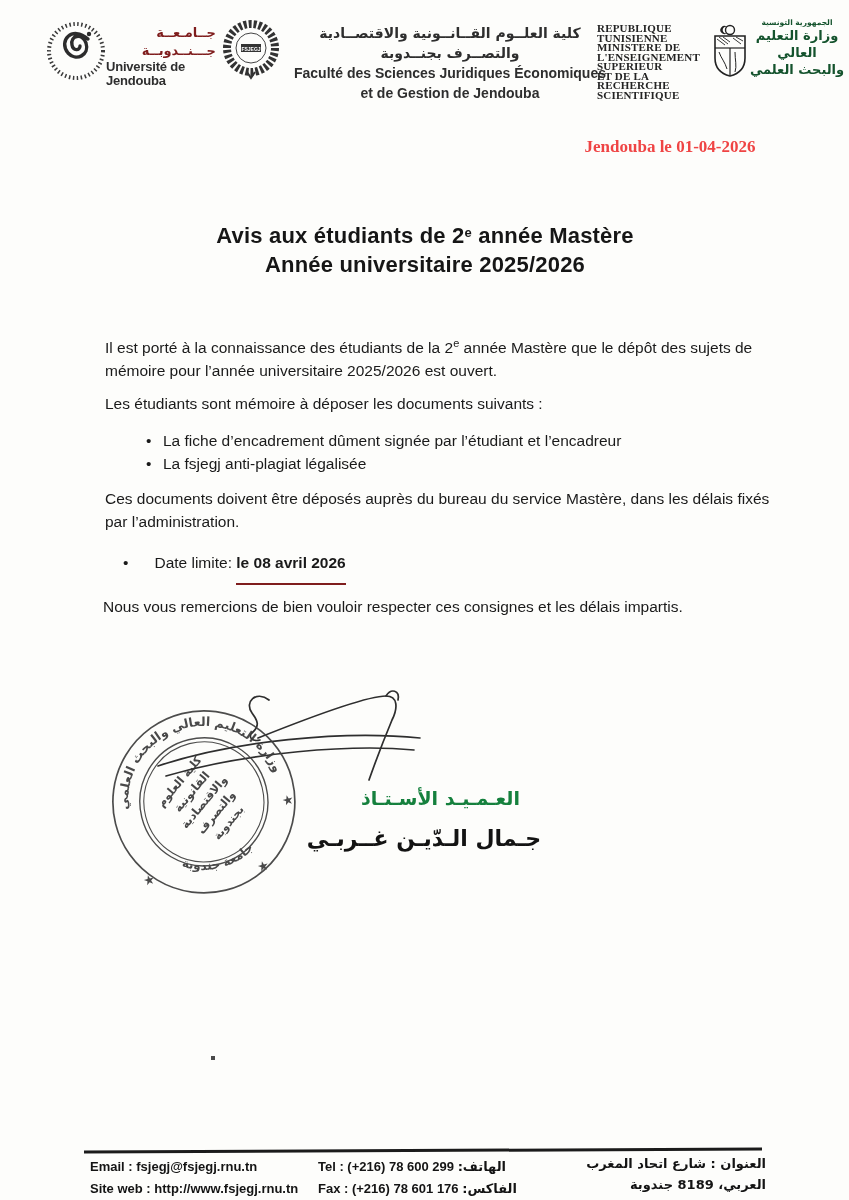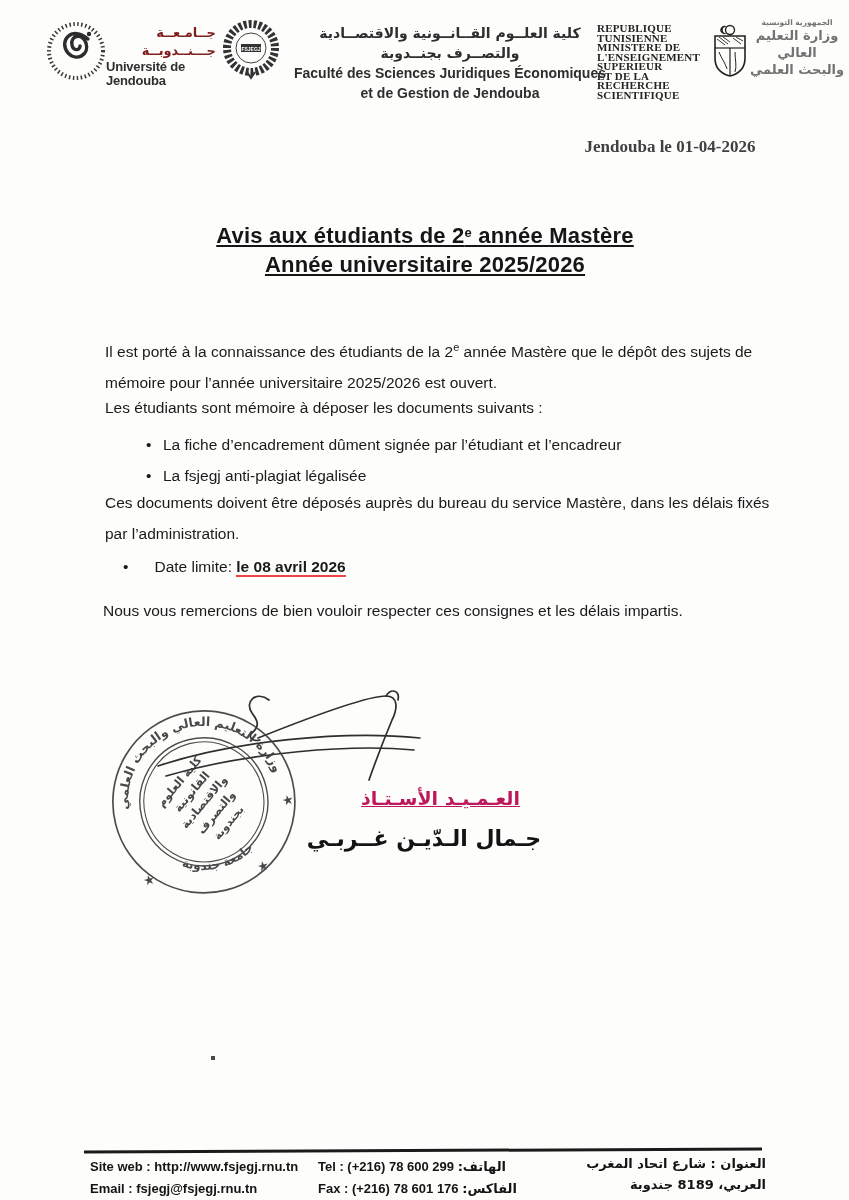--- a/index.html
+++ b/index.html
@@ -17,47 +17,47 @@
   .uni-ar{font-size:13px;font-weight:bold;color:#7f1d1d;line-height:18px;}
   .uni-fr{font-size:13px;font-weight:bold;color:#2e2e2e;line-height:14px;letter-spacing:-0.2px;}
   .fac-text{left:287px;top:23px;width:326px;text-align:center;}
   .fac-ar{font-size:14px;font-weight:bold;color:#2e2e2e;line-height:20px;}
   .fac-fr{font-size:14px;font-weight:bold;color:#2e2e2e;line-height:20px;}
   .min-fr{
     left:597px;top:24px;width:116px;
     font-family:"Liberation Serif",serif;font-weight:bold;
     font-size:11px;line-height:9.5px;color:#232323;letter-spacing:.2px;
   }
-  .min-ar{left:748px;top:18px;width:98px;text-align:center;color:#737373;}
+  .min-ar{left:748px;top:18px;width:98px;text-align:center;color:#14532d;}
   .min-ar-rep{font-size:7.5px;font-weight:bold;line-height:9px;}
   .min-ar-big{font-size:13px;font-weight:bold;line-height:17px;}
 
   
   .date-line{
     left:560px;top:137px;width:220px;text-align:center;
-    font-family:"Liberation Serif",serif;font-weight:bold;font-size:17px;color:#404040;
+    font-family:"Liberation Serif",serif;font-weight:bold;font-size:17px;color:#ef4444;
   }
   .title{
     left:60px;top:218px;width:730px;text-align:center;
-    font-size:22px;font-weight:bold;line-height:29px;color:#161616;letter-spacing:.2px;text-decoration:underline;
+    font-size:22px;font-weight:bold;line-height:29px;color:#161616;letter-spacing:.2px;
   }
   .sup{font-size:13px;vertical-align:6px;}
-  .body-text{font-size:15.5px;line-height:31px;color:#1a1a1a;}
+  .body-text{font-size:15.5px;line-height:23px;color:#1a1a1a;}
   .p1{left:105px;top:332px;width:665px;}
   .p2{left:105px;top:392px;width:665px;}
   .bullets{left:146px;top:429px;width:620px;}
   .bullet-row{display:flex;gap:7px;}
   .bullet-glyph{width:10px;flex:0 0 10px;}
   .p3{left:105px;top:487px;width:665px;}
   .deadline{left:123px;top:551px;width:640px;display:flex;gap:26px;}
-  .deadline-value{font-weight:bold;border-bottom:2px solid #ef4444;padding-bottom:0px;}
+  .deadline-value{font-weight:bold;border-bottom:2px solid #7f1d1d;padding-bottom:12px;}
   .p4{left:103px;top:595px;width:680px;}
 
   
-  .sig-title{right:329px;top:787px;font-size:19px;font-weight:bold;color:#be185d;text-decoration:underline;}
+  .sig-title{right:329px;top:787px;font-size:19px;font-weight:bold;color:#15803d;}
   .sig-name{right:308px;top:826px;font-size:22px;font-weight:bold;color:#131313;letter-spacing:1px;}
   .stamp-wrap{left:103px;top:706px;width:210px;height:200px;transform:rotate(-14deg);opacity:.92;}
   .sig-svg{left:148px;top:686px;}
   .artifact-dot{left:211px;top:1056px;width:4px;height:4px;background:#4a4a4a;}
 
   
   .footer-rule{left:84px;top:1149px;width:678px;height:2.5px;background:#1b1b1b;transform:rotate(-0.25deg);}
   .footer{font-size:13px;font-weight:bold;color:#141414;line-height:22px;}
   .f-col1{left:90px;top:1156px;width:230px;}
   .f-col2{left:318px;top:1156px;width:235px;}
@@ -188,22 +188,22 @@
   </div>
 
   <div class="abs ar rtl sig-title">العـمـيـد الأسـتـاذ</div>
   <div class="abs ar rtl sig-name">جـمال الـدّيـن غــربـي</div>
 
   <div class="abs artifact-dot"></div>
 
   <div class="abs footer-rule"></div>
 
   <div class="abs footer f-col1">
+    <div>Email : fsjegj@fsjegj.rnu.tn</div>
     <div>Site web : http://www.fsjegj.rnu.tn</div>
-    <div>Email : fsjegj@fsjegj.rnu.tn</div>
   </div>
 
   <div class="abs footer f-col2">
     <div><span>Tel : (+216) 78 600 299</span> <span class="ar rtl">الهاتف:</span></div>
     <div><span>Fax : (+216) 78 601 176</span> <span class="ar rtl">الفاكس:</span></div>
   </div>
 
   <div class="abs footer f-col3">
     <div class="ar rtl l1">العنوان :  شارع اتحاد المغرب العربي، 8189 جندوبة</div>
     <div class="l2">Adresse : Avenue de l’U.M.A , 8189 Jendouba</div>

